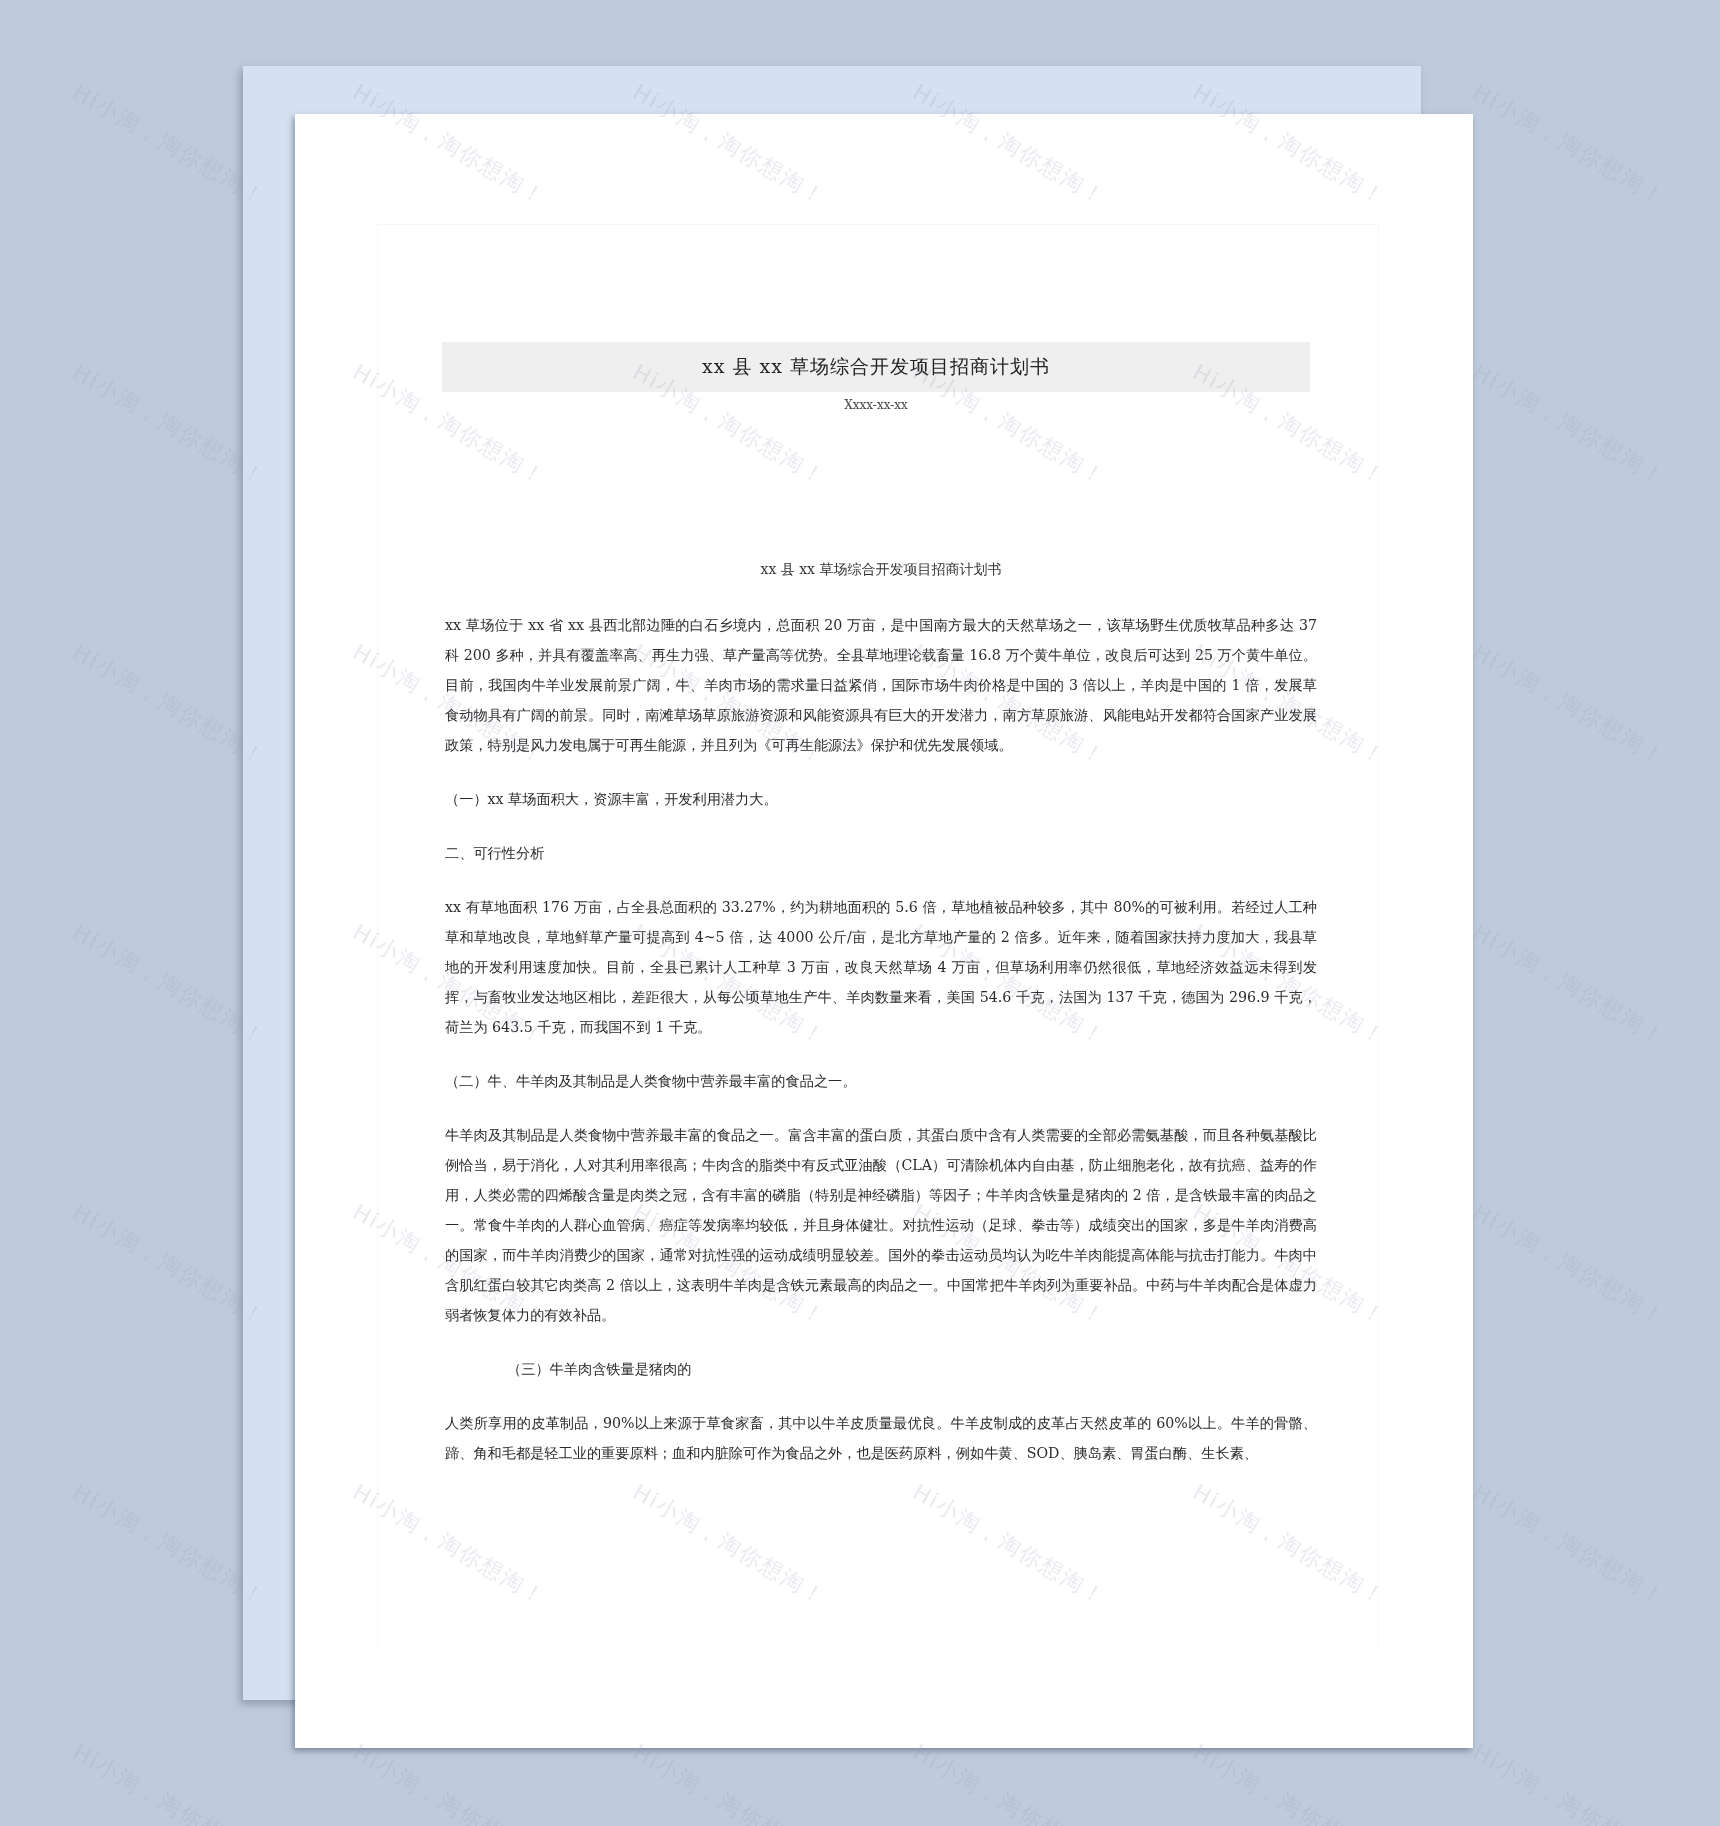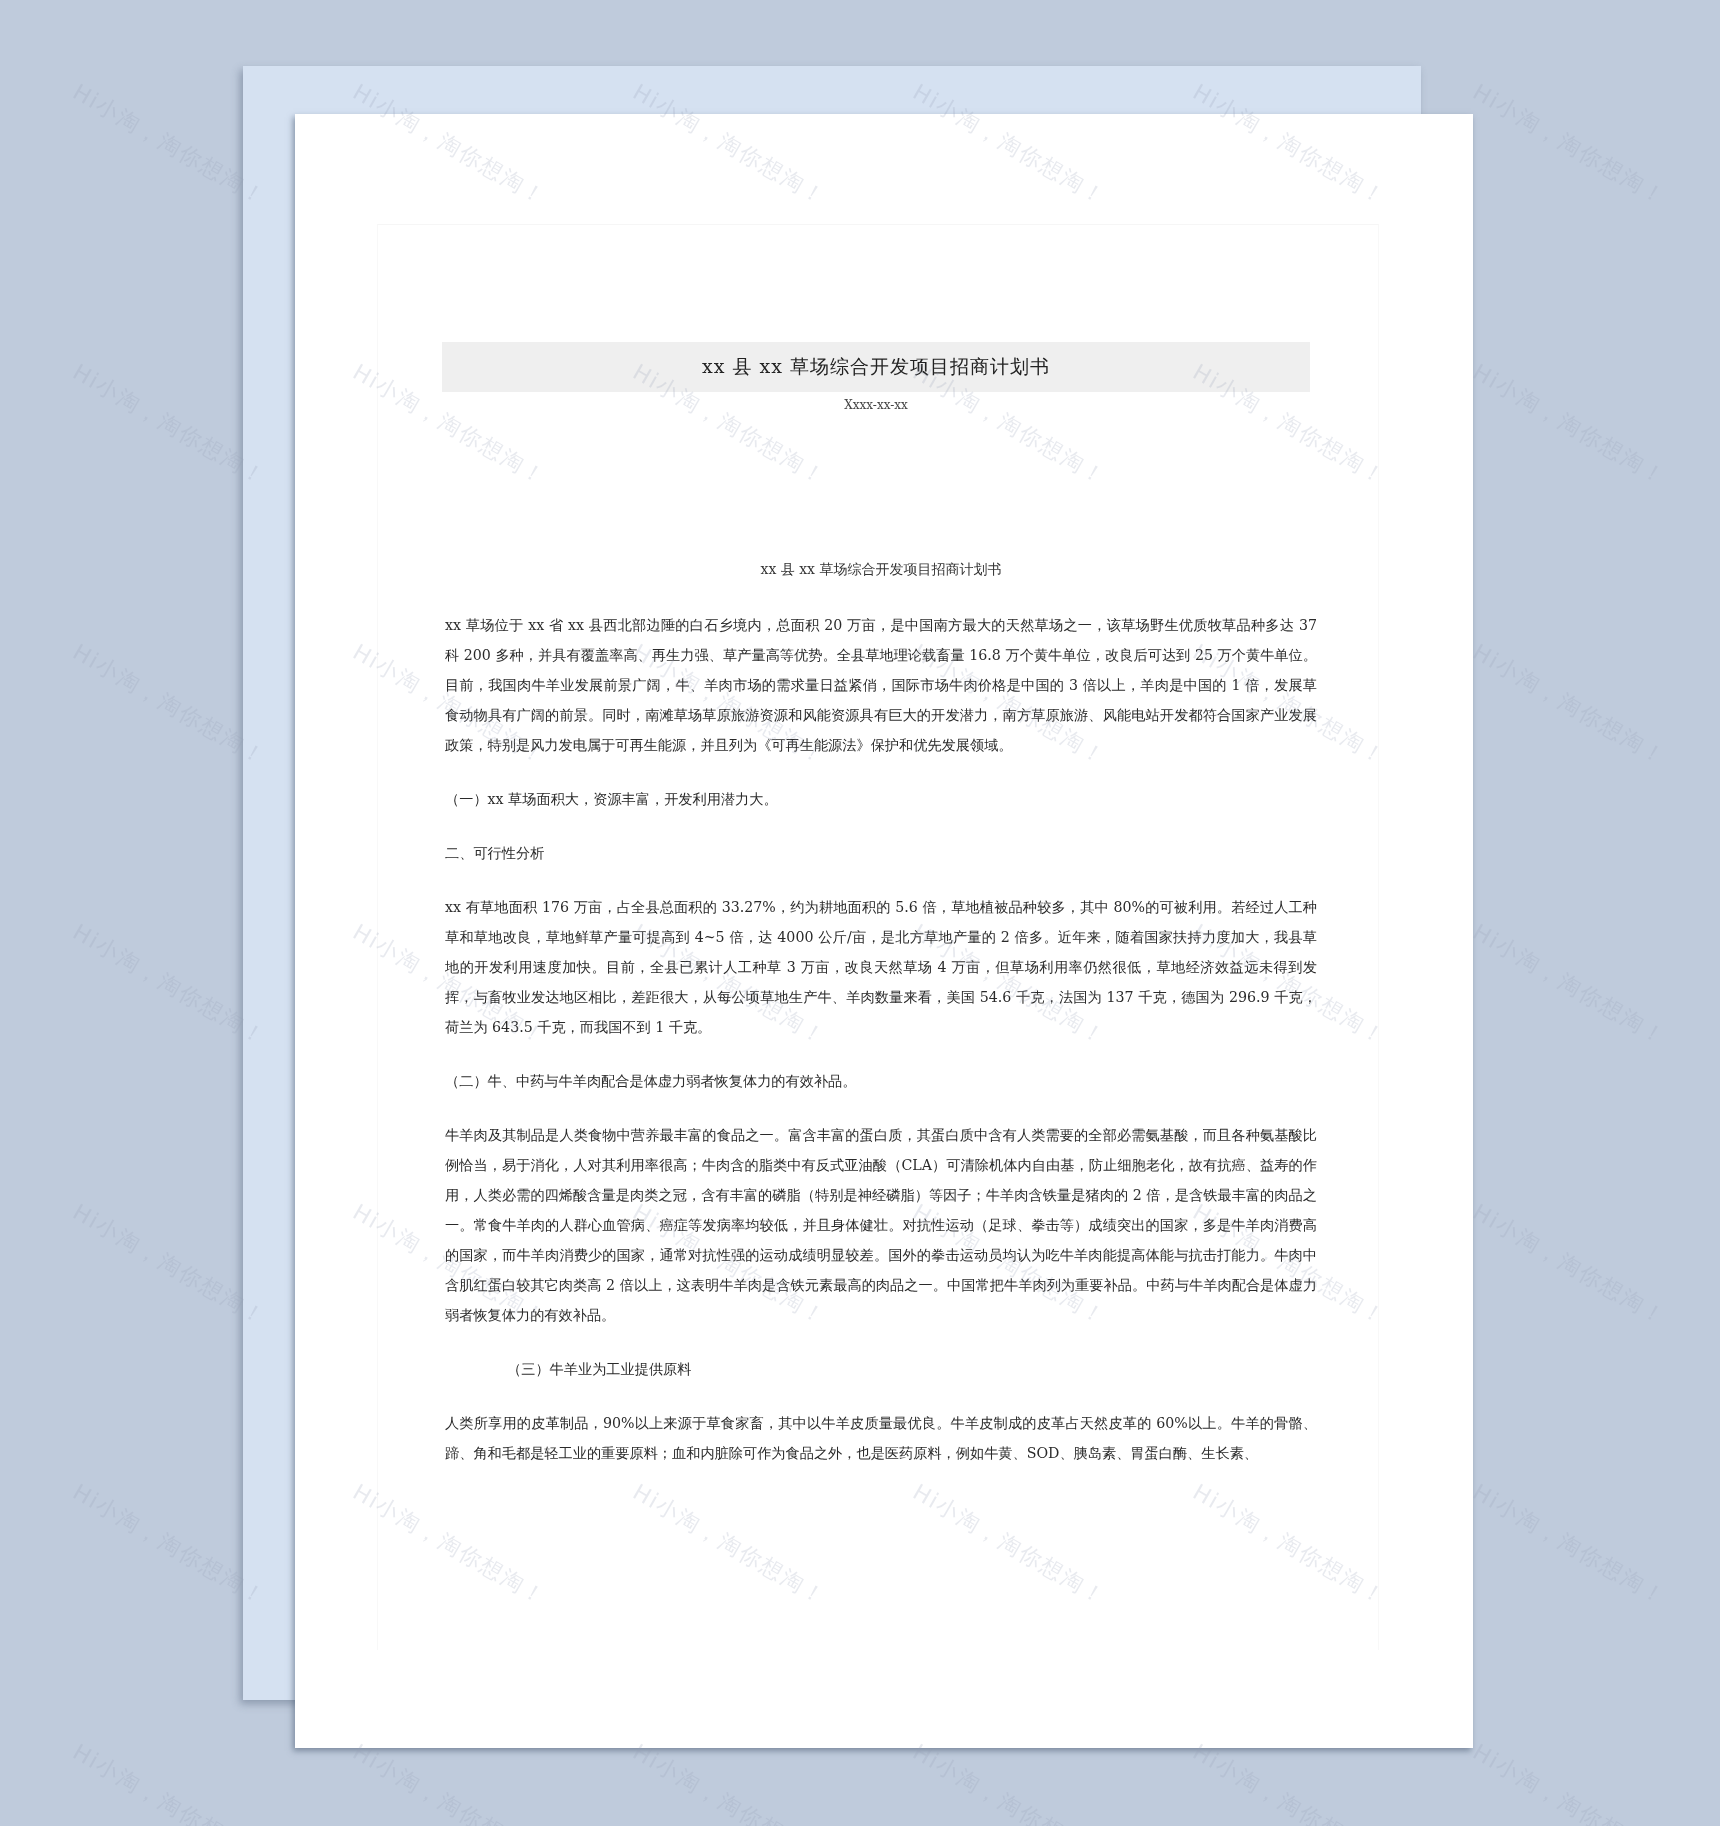--- a/index.html
+++ b/index.html
@@ -57,23 +57,23 @@
     <span>xx 县 xx 草场综合开发项目招商计划书</span>
   </div>
   <div class="date-line">Xxxx-xx-xx</div>
 
   <div class="doc-body">
     <div class="sub-title">xx 县 xx 草场综合开发项目招商计划书</div>
     <div class="para">xx 草场位于 xx 省 xx 县西北部边陲的白石乡境内，总面积 20 万亩，是中国南方最大的天然草场之一，该草场野生优质牧草品种多达 37 科 200 多种，并具有覆盖率高、再生力强、草产量高等优势。全县草地理论载畜量 16.8 万个黄牛单位，改良后可达到 25 万个黄牛单位。目前，我国肉牛羊业发展前景广阔，牛、羊肉市场的需求量日益紧俏，国际市场牛肉价格是中国的 3 倍以上，羊肉是中国的 1 倍，发展草食动物具有广阔的前景。同时，南滩草场草原旅游资源和风能资源具有巨大的开发潜力，南方草原旅游、风能电站开发都符合国家产业发展政策，特别是风力发电属于可再生能源，并且列为《可再生能源法》保护和优先发展领域。</div>
     <div class="heading">（一）xx 草场面积大，资源丰富，开发利用潜力大。</div>
     <div class="heading">二、可行性分析</div>
     <div class="para">xx 有草地面积 176 万亩，占全县总面积的 33.27%，约为耕地面积的 5.6 倍，草地植被品种较多，其中 80%的可被利用。若经过人工种草和草地改良，草地鲜草产量可提高到 4~5 倍，达 4000 公斤/亩，是北方草地产量的 2 倍多。近年来，随着国家扶持力度加大，我县草地的开发利用速度加快。目前，全县已累计人工种草 3 万亩，改良天然草场 4 万亩，但草场利用率仍然很低，草地经济效益远未得到发挥，与畜牧业发达地区相比，差距很大，从每公顷草地生产牛、羊肉数量来看，美国 54.6 千克，法国为 137 千克，德国为 296.9 千克，荷兰为 643.5 千克，而我国不到 1 千克。</div>
-    <div class="heading">（二）牛、中药与牛羊肉配合是体虚力弱者恢复体力的有效补品。</div>
+    <div class="heading">（二）牛、牛羊肉及其制品是人类食物中营养最丰富的食品之一。</div>
     <div class="para">牛羊肉及其制品是人类食物中营养最丰富的食品之一。富含丰富的蛋白质，其蛋白质中含有人类需要的全部必需氨基酸，而且各种氨基酸比例恰当，易于消化，人对其利用率很高；牛肉含的脂类中有反式亚油酸（CLA）可清除机体内自由基，防止细胞老化，故有抗癌、益寿的作用，人类必需的四烯酸含量是肉类之冠，含有丰富的磷脂（特别是神经磷脂）等因子；牛羊肉含铁量是猪肉的 2 倍，是含铁最丰富的肉品之一。常食牛羊肉的人群心血管病、癌症等发病率均较低，并且身体健壮。对抗性运动（足球、拳击等）成绩突出的国家，多是牛羊肉消费高的国家，而牛羊肉消费少的国家，通常对抗性强的运动成绩明显较差。国外的拳击运动员均认为吃牛羊肉能提高体能与抗击打能力。牛肉中含肌红蛋白较其它肉类高 2 倍以上，这表明牛羊肉是含铁元素最高的肉品之一。中国常把牛羊肉列为重要补品。中药与牛羊肉配合是体虚力弱者恢复体力的有效补品。</div>
-    <div class="heading indent-heading">（三）牛羊业为工业提供原料</div>
+    <div class="heading indent-heading">（三）牛羊肉含铁量是猪肉的</div>
     <div class="para">人类所享用的皮革制品，90%以上来源于草食家畜，其中以牛羊皮质量最优良。牛羊皮制成的皮革占天然皮革的 60%以上。牛羊的骨骼、蹄、角和毛都是轻工业的重要原料；血和内脏除可作为食品之外，也是医药原料，例如牛黄、SOD、胰岛素、胃蛋白酶、生长素、</div>
   </div>
 </div>
 
 <div class="watermark" style="left:60px;top:130px;">Hi小淘，淘你想淘！</div>
 <div class="watermark" style="left:340px;top:130px;">Hi小淘，淘你想淘！</div>
 <div class="watermark" style="left:620px;top:130px;">Hi小淘，淘你想淘！</div>
 <div class="watermark" style="left:900px;top:130px;">Hi小淘，淘你想淘！</div>
 <div class="watermark" style="left:1180px;top:130px;">Hi小淘，淘你想淘！</div>
 <div class="watermark" style="left:1460px;top:130px;">Hi小淘，淘你想淘！</div>

